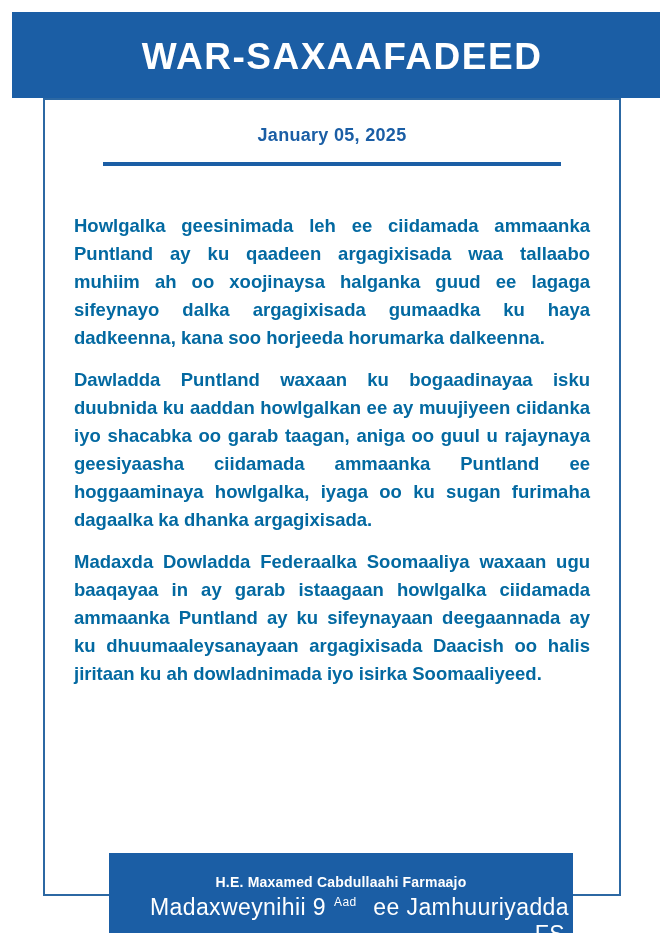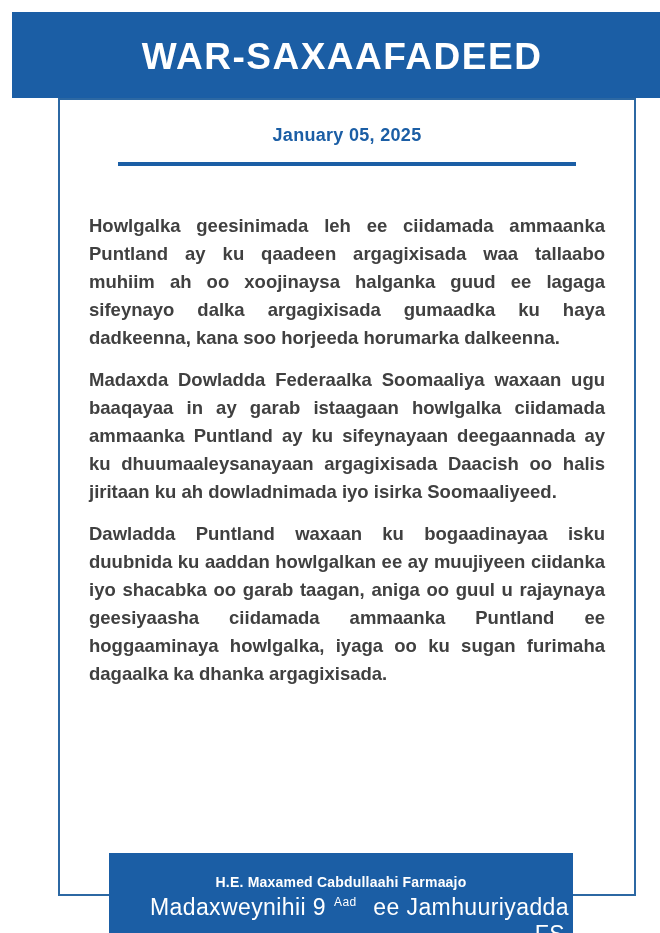--- a/index.html
+++ b/index.html
@@ -24,21 +24,21 @@
     color: #ffffff;
     font-size: 37px;
     font-weight: bold;
     letter-spacing: 1.5px;
     padding-top: 4px;
     white-space: nowrap;
   }
 
   .card {
     position: absolute;
-    left: 46px; top: 86px;
+    left: 31px; top: 86px;
     width: 578px; height: 798px;
     border: 2px solid #2C68A3;
     background: #ffffff;
     z-index: 1;
   }
 
   .date {
     margin-top: 25px;
     text-align: center;
     color: #1B5EA5;
@@ -55,21 +55,21 @@
   }
 
   .bodytext {
     margin-top: 46px;
     padding: 0 21px;
   }
   .bodytext p {
     font-size: 18.5px;
     line-height: 28px;
     font-weight: bold;
-    color: #404040;
+    color: #0369a1;
     text-align: justify;
     margin-bottom: 14px;
   }
   .bodytext p:last-child { margin-bottom: 0; }
 
   .sig {
     position: absolute;
     left: 97px; top: 841px;
     width: 464px; height: 112px;
     background: #1B5EA5;
@@ -101,21 +101,21 @@
 
 <div class="header">
   <div class="title">WAR-SAXAAFADEED</div>
 </div>
 
 <div class="card">
   <div class="date">January 05, 2025</div>
   <div class="rule"></div>
   <div class="bodytext">
     <p>Howlgalka geesinimada leh ee ciidamada ammaanka Puntland ay ku qaadeen argagixisada waa tallaabo muhiim ah oo xoojinaysa halganka guud ee lagaga sifeynayo dalka argagixisada gumaadka ku haya dadkeenna, kana soo horjeeda horumarka dalkeenna.</p>
+    <p>Dawladda Puntland waxaan ku bogaadinayaa isku duubnida ku aaddan howlgalkan ee ay muujiyeen ciidanka iyo shacabka oo garab taagan, aniga oo guul u rajaynaya geesiyaasha ciidamada ammaanka Puntland ee hoggaaminaya howlgalka, iyaga oo ku sugan furimaha dagaalka ka dhanka argagixisada.</p>
     <p>Madaxda Dowladda Federaalka Soomaaliya waxaan ugu baaqayaa in ay garab istaagaan howlgalka ciidamada ammaanka Puntland ay ku sifeynayaan deegaannada ay ku dhuumaaleysanayaan argagixisada Daacish oo halis jiritaan ku ah dowladnimada iyo isirka Soomaaliyeed.</p>
-    <p>Dawladda Puntland waxaan ku bogaadinayaa isku duubnida ku aaddan howlgalkan ee ay muujiyeen ciidanka iyo shacabka oo garab taagan, aniga oo guul u rajaynaya geesiyaasha ciidamada ammaanka Puntland ee hoggaaminaya howlgalka, iyaga oo ku sugan furimaha dagaalka ka dhanka argagixisada.</p>
   </div>
 </div>
 
 <div class="sig">
   <div class="name">H.E. Maxamed Cabdullaahi Farmaajo</div>
   <div class="role"><span>Madaxweynihii 9</span><sup>Aad</sup><span class="suffix"> ee Jamhuuriyadda FS</span></div>
 </div>
 
 </body></html>

